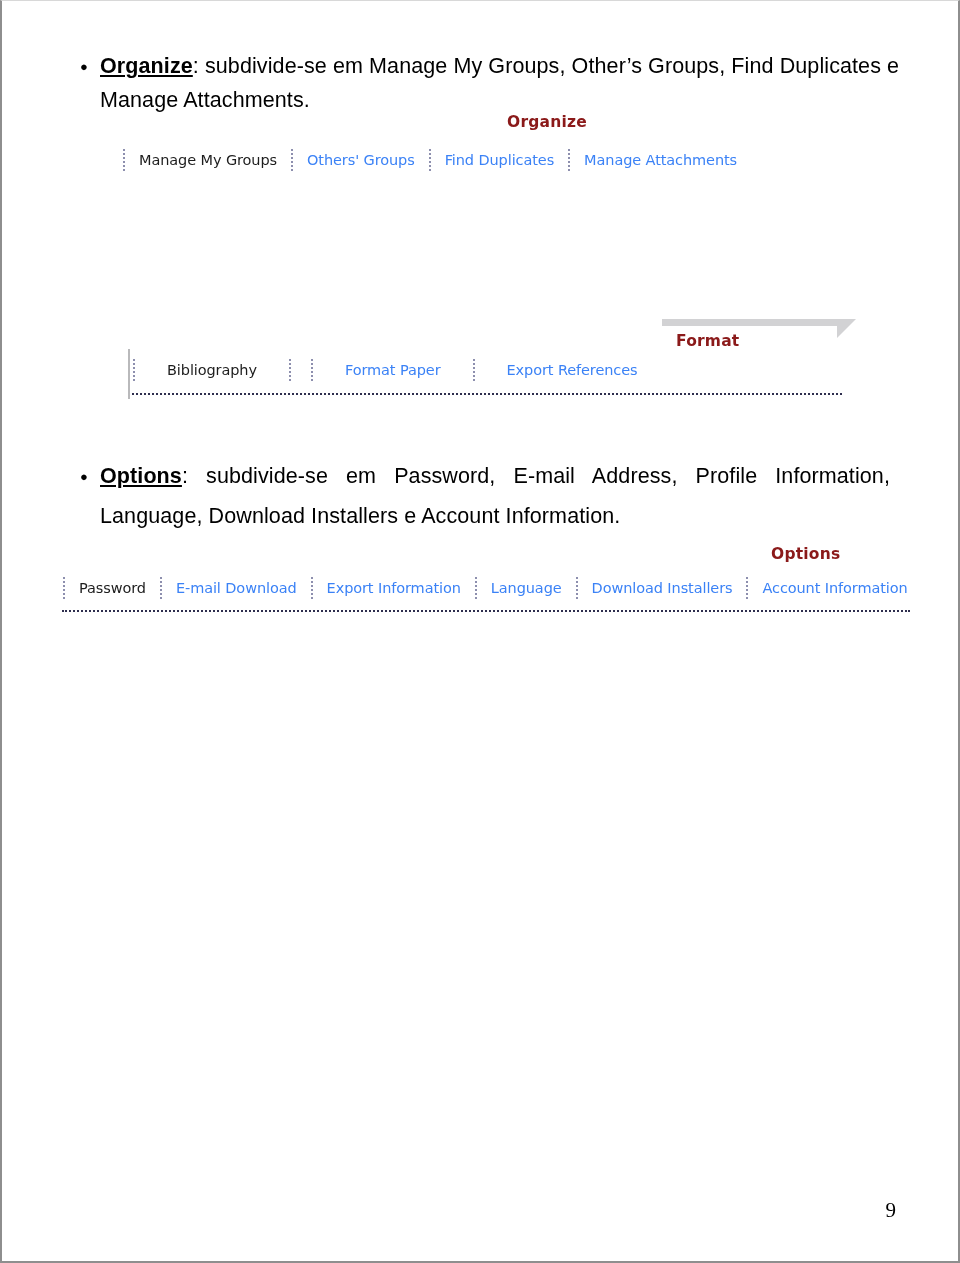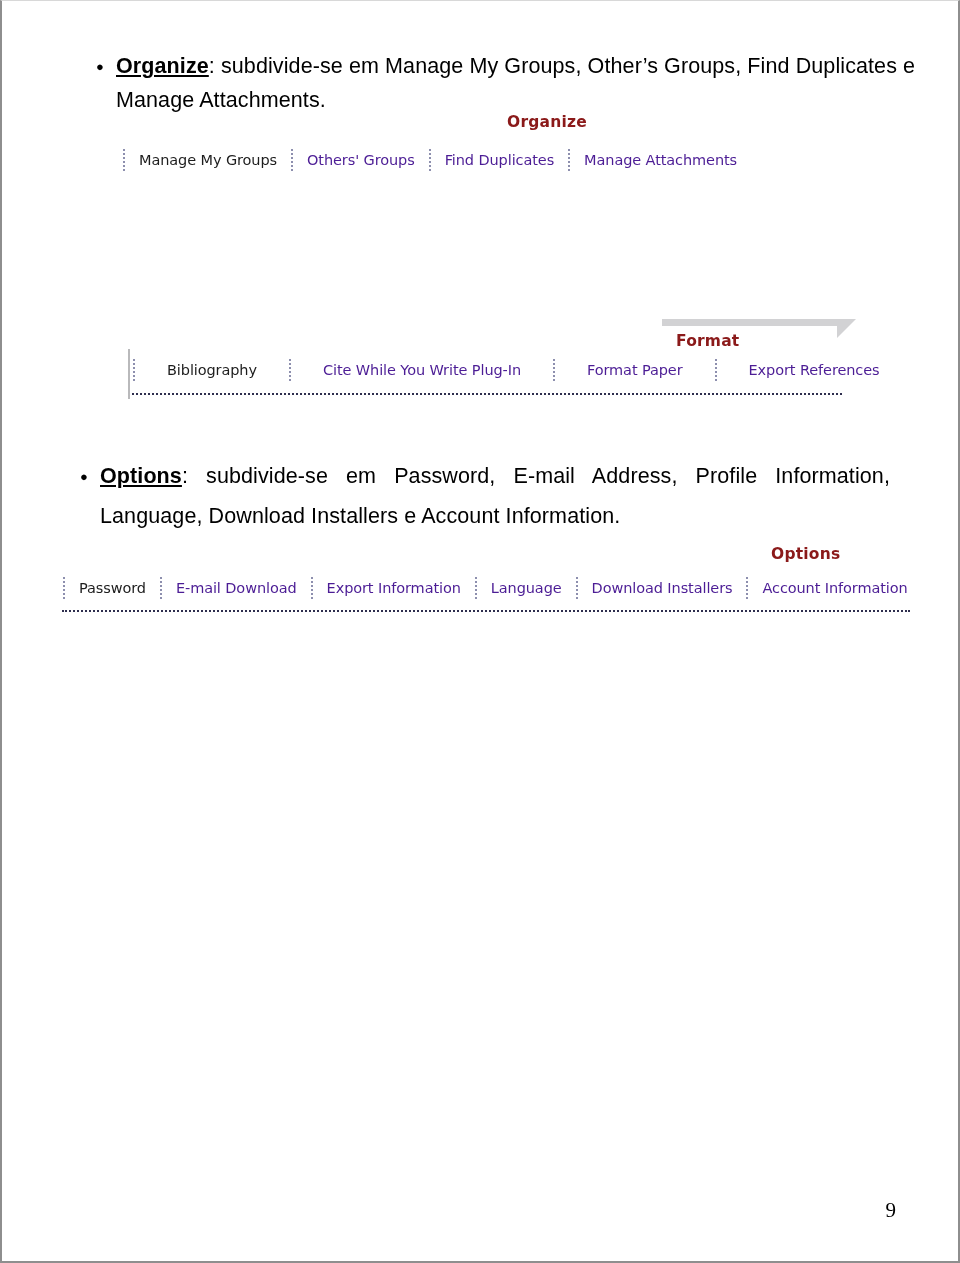--- a/index.html
+++ b/index.html
@@ -93,21 +93,21 @@
   .tb-strip {
     position: absolute;
     display: flex;
     align-items: center;
     white-space: nowrap;
   }
 
   .tb-item {
     font-family: "DejaVu Sans", sans-serif;
     font-size: 14.5px;
-    color: #4c1d95;
+    color: #3b82f6;
     padding: 0 13px;
     line-height: 26px;
     letter-spacing: -0.1px;
   }
   .tb-item.active {
     color: #1d1d1d;
   }
 
   .tb-sep {
     width: 0;
@@ -135,21 +135,21 @@
     font-family: "Liberation Serif", serif;
     font-size: 21px;
     color: #000;
   }
 </style>
 </head>
 <body>
 
 <div class="page">
 
-  <div class="bullet-para" style="left:88px; top:48px; width:830px;">
+  <div class="bullet-para" style="left:72px; top:48px; width:830px;">
     <span class="bullet-dot"></span>
     <span class="para-text">
       <span class="kw">Organize</span><span>: subdivide-se em Manage My Groups, Other’s Groups, Find Duplicates e Manage Attachments.</span>
     </span>
   </div>
 
   <div class="toolbar-block" style="left:120px; top:112px; width:740px; height:70px;">
     <div class="tb-caption" style="left:385px; top:0px;">Organize</div>
     <div class="tb-strip" style="left:0px; top:34px;">
       <span class="tb-sep"></span>
@@ -167,21 +167,20 @@
   <div class="toolbar-block" style="left:126px; top:318px; width:730px; height:80px;">
     <div class="tb-graybar" style="left:534px; top:0px; width:175px;">
       <span class="corner"></span>
     </div>
     <div class="tb-caption" style="left:548px; top:13px;">Format</div>
     <div class="tb-leftrule" style="left:0px; top:30px; height:50px;"></div>
     <div class="tb-strip" style="left:4px; top:38px;gap:18px;">
       <span class="tb-sep"></span>
       <span class="tb-item active">Bibliography</span>
       <span class="tb-sep"></span>
-      <span class="tb-item">Cite While You Write Plug-In</span>
       <span class="tb-sep"></span>
       <span class="tb-item">Format Paper</span>
       <span class="tb-sep"></span>
       <span class="tb-item">Export References</span>
     </div>
     <div class="tb-underline" style="left:4px; top:74px; width:710px;"></div>
   </div>
 
   <div class="bullet-para" style="left:72px; top:455px; width:832px;">
     <span class="bullet-dot" style="line-height:40px;"></span>

